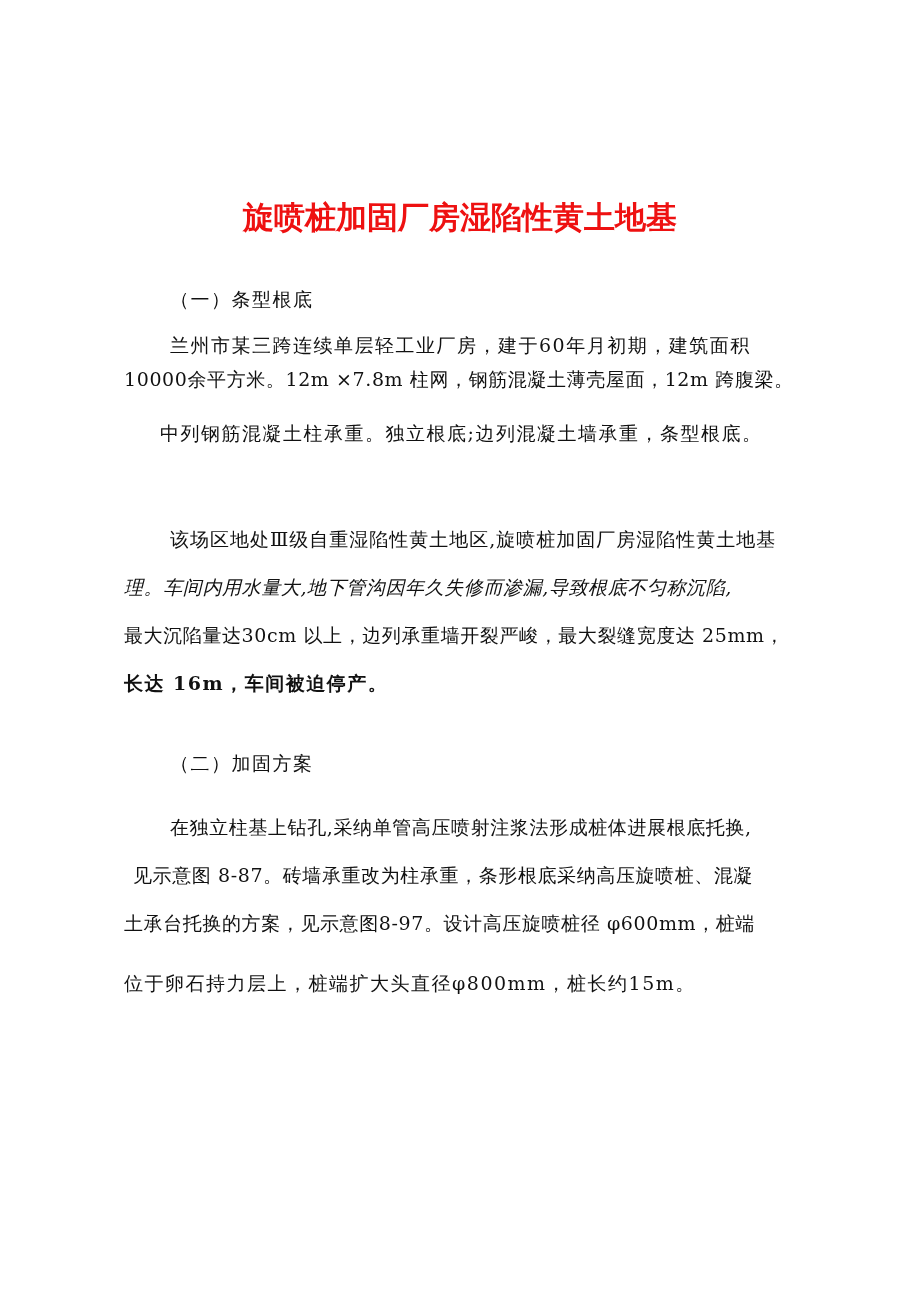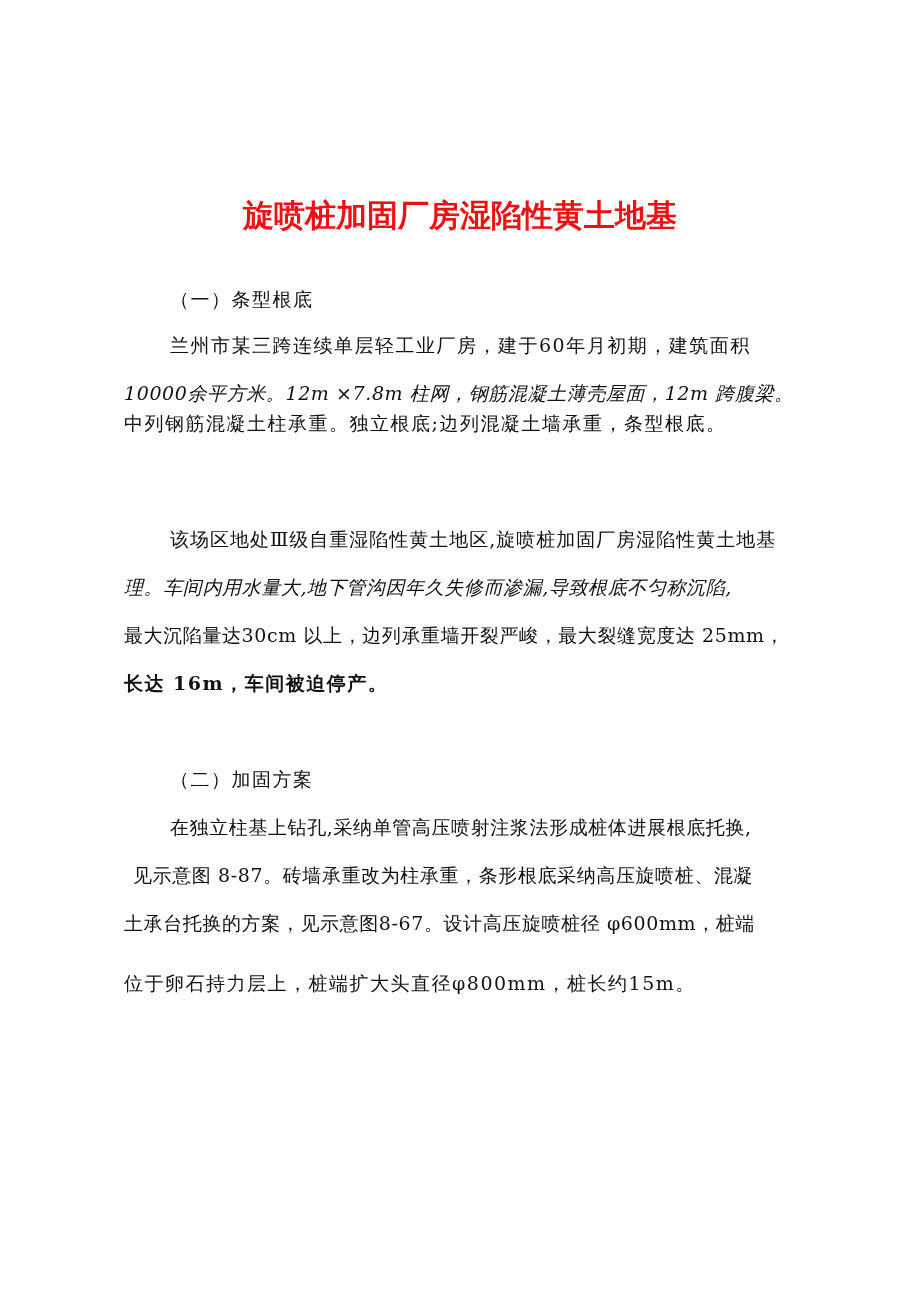--- a/index.html
+++ b/index.html
@@ -4,21 +4,21 @@
   <style>
     html, body { margin: 0; padding: 0; background: #ffffff; }
     body {
       width: 920px; height: 1302px; position: relative; overflow: hidden;
       font-family: "DejaVu Serif", "Liberation Serif", serif;
       color: #111111;
     }
     .title {
       position: absolute; left: 0; top: 196px; width: 920px;
       text-align: center;
-      font-family: Liberation Mono, monospace;
+      font-family: Liberation Sans, sans-serif;
       font-weight: bold;
       font-size: 31px;
       letter-spacing: 0px;
       color: #ee1111;
       line-height: 44px;
     }
     .line {
       position: absolute; left: 124px; width: 680px;
       font-size: 19px; line-height: 30px; white-space: nowrap;
       letter-spacing: 1.5px;
@@ -26,27 +26,27 @@
   </style>
 </head>
 <body>
 
 <div>
   <div class="title">旋喷桩加固厂房湿陷性黄土地基</div>
 
   <div class="line" style="top:284px; left:170px;">（一）条型根底</div>
 
   <div class="line" style="top:330px; left:170px;">兰州市某三跨连续单层轻工业厂房，建于60年月初期，建筑面积</div>
-  <div class="line" style="top:378px; letter-spacing:0.6px;font-style:italic;">10000余平方米。12m ×7.8m 柱网，钢筋混凝土薄壳屋面，12m 跨腹梁。</div>
-  <div class="line" style="top:408px;">中列钢筋混凝土柱承重。独立根底;边列混凝土墙承重，条型根底。</div>
+  <div class="line" style="top:364px; letter-spacing:0.6px;">10000余平方米。12m ×7.8m 柱网，钢筋混凝土薄壳屋面，12m 跨腹梁。</div>
+  <div class="line" style="top:418px;margin-left:36px;">中列钢筋混凝土柱承重。独立根底;边列混凝土墙承重，条型根底。</div>
 
   <div class="line" style="top:524px; left:170px; letter-spacing:1px;">该场区地处Ⅲ级自重湿陷性黄土地区,旋喷桩加固厂房湿陷性黄土地基</div>
   <div class="line" style="top:572px; letter-spacing:0.6px;font-style:italic;">理。车间内用水量大,地下管沟因年久失修而渗漏,导致根底不匀称沉陷,</div>
   <div class="line" style="top:620px; letter-spacing:0.6px;">最大沉陷量达30cm 以上，边列承重墙开裂严峻，最大裂缝宽度达 25mm，</div>
   <div class="line" style="top:668px;font-weight:bold;">长达 16m，车间被迫停产。</div>
 
-  <div class="line" style="top:764px; left:170px;">（二）加固方案</div>
+  <div class="line" style="top:748px; left:170px;">（二）加固方案</div>
 
   <div class="line" style="top:812px; left:170px; letter-spacing:0.6px;">在独立柱基上钻孔,采纳单管高压喷射注浆法形成桩体进展根底托换,</div>
   <div class="line" style="top:860px; letter-spacing:0.6px;margin-left:9px;">见示意图 8-87。砖墙承重改为柱承重，条形根底采纳高压旋喷桩、混凝</div>
-  <div class="line" style="top:908px; letter-spacing:0.6px;">土承台托换的方案，见示意图8-67。设计高压旋喷桩径 φ600mm，桩端</div>
+  <div class="line" style="top:908px; letter-spacing:0.6px;">土承台托换的方案，见示意图8-97。设计高压旋喷桩径 φ600mm，桩端</div>
   <div class="line" style="top:968px;">位于卵石持力层上，桩端扩大头直径φ800mm，桩长约15m。</div>
 </div>
 
 </body></html>

